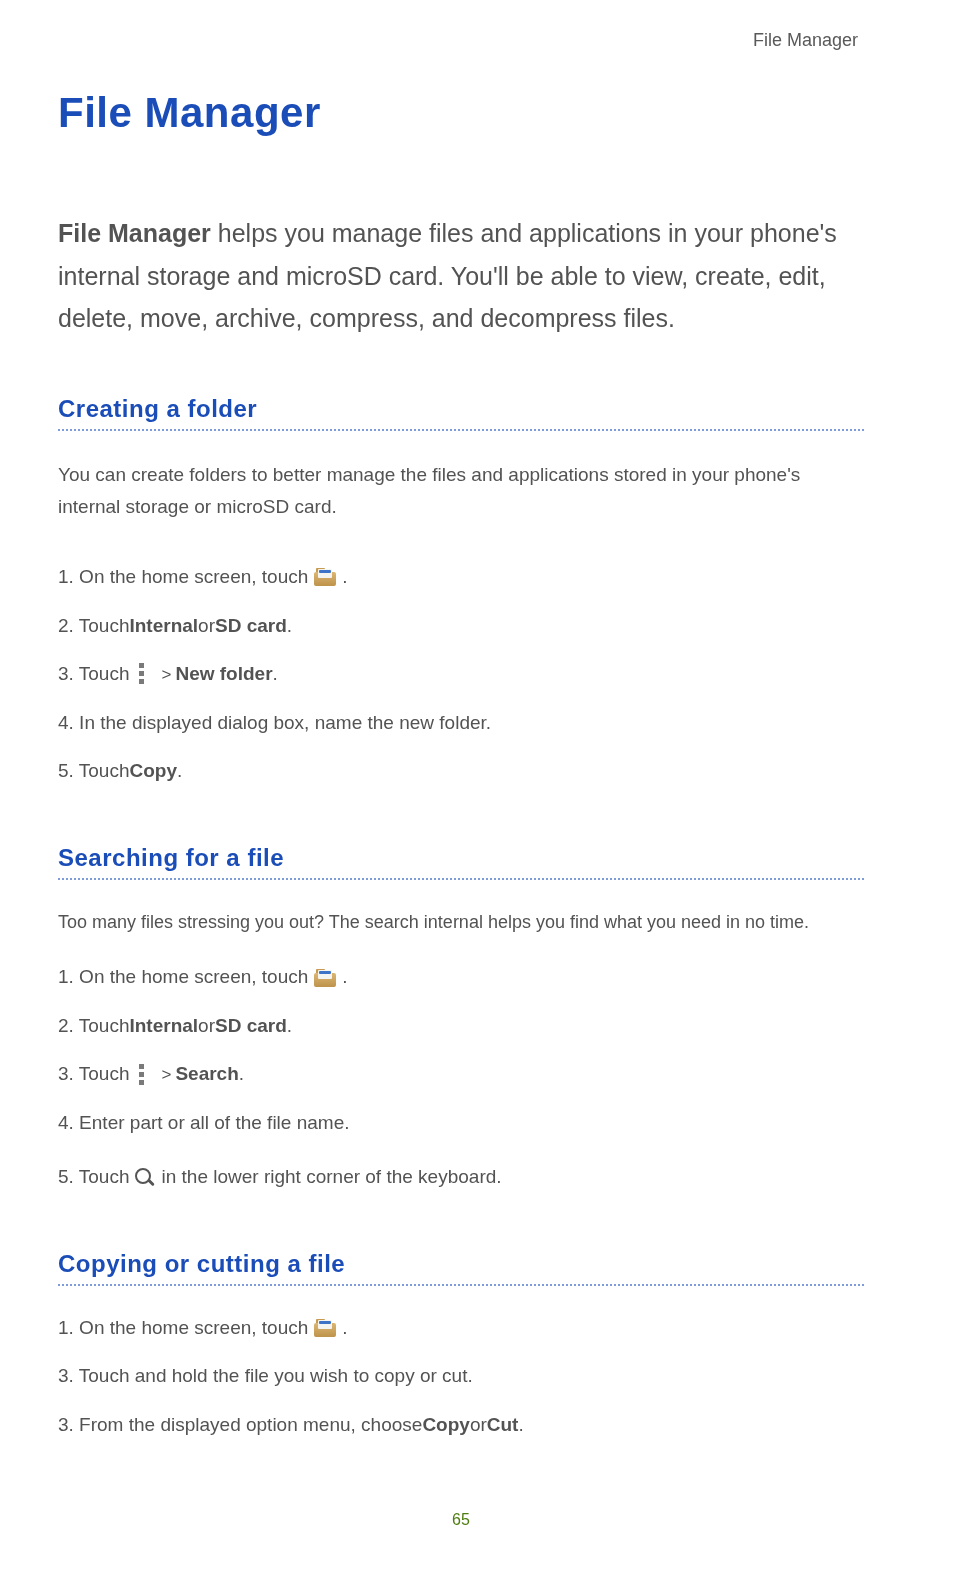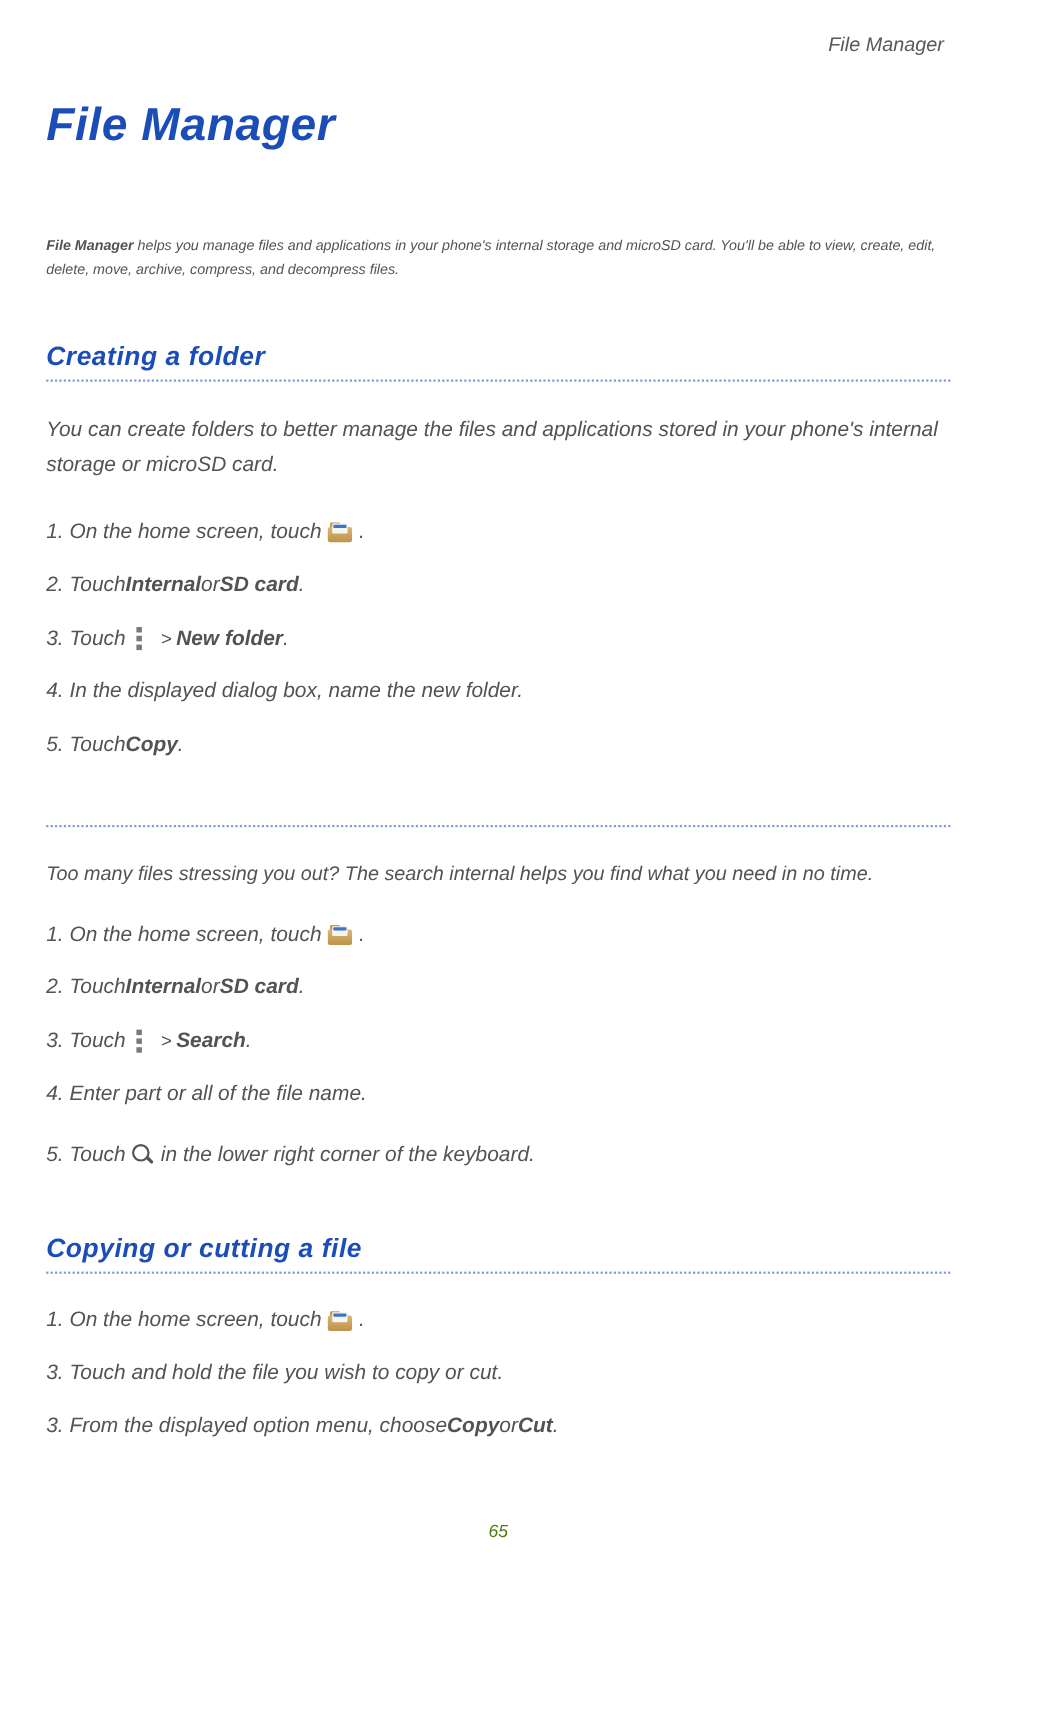--- a/index.html
+++ b/index.html
@@ -6,40 +6,39 @@
     margin: 0;
     padding: 0;
     width: 954px;
     min-height: 1577px;
     background: #ffffff;
     font-family: "Segoe UI", "Helvetica Neue", Arial, sans-serif;
     color: #4a4a4a;
   }
   .page {
     box-sizing: border-box;
-    padding: 30px 90px 0 42px;
+    padding: 30px 90px 0 58px;
     width: 954px;
-    font-style: italic;
   }
   .header-text {
     text-align: right;
     font-size: 18px;
     color: #595959;
     margin-bottom: 38px;
     padding-right: 6px;
   }
   h1.page-title {
     font-size: 42px;
     font-weight: 700;
     color: #1b4db8;
     margin: 0 0 75px 0;
     letter-spacing: 0.5px;
   }
   p.intro {
-    font-size: 13px;
+    font-size: 25px;
     line-height: 1.7;
     color: #535353;
     margin: 0 0 55px 0;
   }
   p.intro .bold {
     font-weight: 700;
   }
   h2.section-heading {
     font-size: 24px;
     font-weight: 700;
@@ -49,21 +48,21 @@
   }
   .dotted-divider {
     border: none;
     border-top: 2px dotted #7d9cd9;
     margin: 0 0 28px 0;
   }
   .section-intro {
     font-size: 19px;
     line-height: 1.7;
     color: #535353;
-    margin: 0 0 30px 0;
+    margin: 0 0 40px 0;
   }
   .section-intro-tight {
     font-size: 18px;
     line-height: 1.65;
     color: #535353;
     margin: 0 0 26px 0;
   }
   .steps {
     margin-bottom: 58px;
     text-align: center;
@@ -238,20 +237,21 @@
     <div class="step">
       <span>4. In the displayed dialog box, name the new folder.</span>
     </div>
     <div class="step">
       <span>5. Touch </span>
       <span class="b">Copy</span>
       <span>.</span>
     </div>
   </div>
 
+  <h2 class="section-heading">Searching for a file</h2>
   <hr class="dotted-divider">
   <p class="section-intro-tight">Too many files stressing you out? The search internal helps you find what you need in no time.</p>
 
   <div class="steps">
     <div class="step">
       <span>1. On the home screen, touch </span>
       <span class="folder-icon">
         <span class="paper"></span>
           <span class="stripe"></span>
           <span class="tab"></span>

